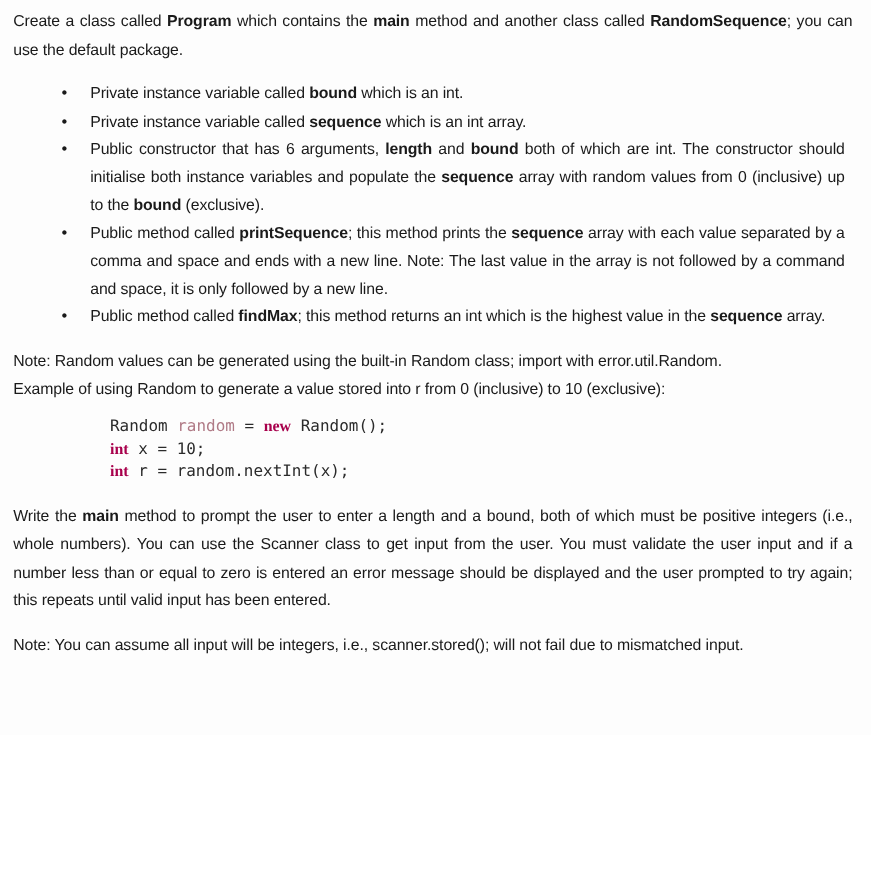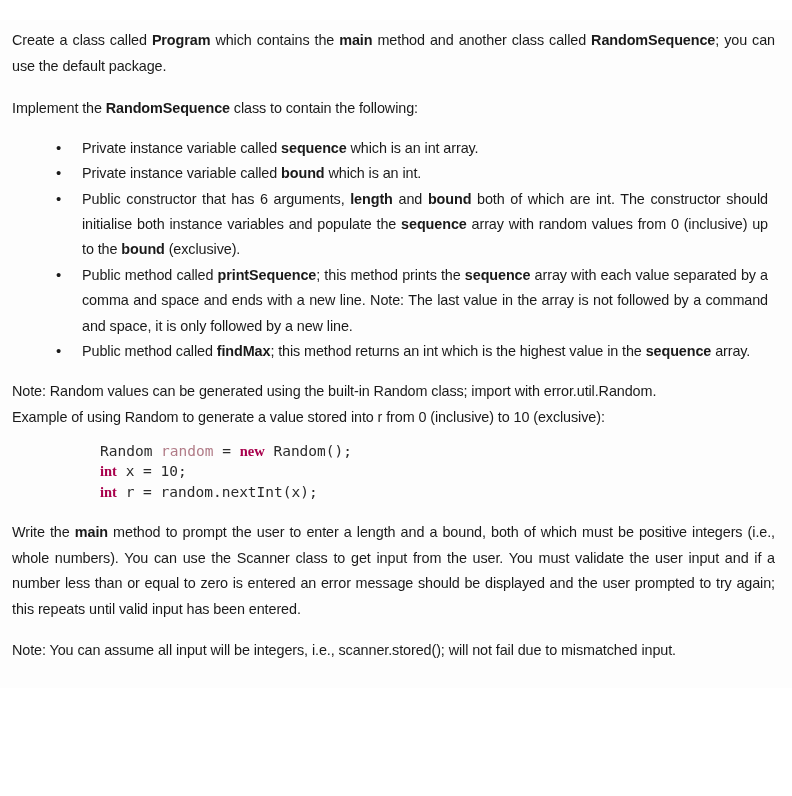--- a/index.html
+++ b/index.html
@@ -14,21 +14,20 @@
     color: #1a1a1a;
     overflow: hidden;
   }
   .page {
     position: relative;
     width: 792px;
     height: 668px;
     background: #fdfdfd;
     padding: 0;
     box-sizing: border-box;
-    margin-top: 20px;
   }
   .doc {
     padding: 8px 17px 0 12px;
   }
   p.para {
     margin: 0 0 0 0;
     font-size: 14.4px;
     line-height: 25.6px;
     text-align: justify;
     text-justify: inter-word;
@@ -91,25 +90,24 @@
   .block-gap-4 { height: 15px; }
 </style>
 </head>
 <body>
 
 <div class="page">
   <div class="doc">
 
     <p class="para"><span>Create a class called </span><b>Program</b><span> which contains the </span><b>main</b><span> method and another class called </span><b>RandomSequence</b><span>; you can use the default package.</span></p>
 
-    <p class="para gap"><span>Implement the </span><b>RandomSequence</b><span> class to contain the following:</span></p>
 
     <ul class="bullets">
+      <li><span>Private instance variable called </span><b>bound</b><span> which is an int.</span></li>
       <li><span>Private instance variable called </span><b>sequence</b><span> which is an int array.</span></li>
-      <li><span>Private instance variable called </span><b>bound</b><span> which is an int.</span></li>
       <li><span>Public constructor that has 6 arguments, </span><b>length</b><span> and </span><b>bound</b><span> both of which are int. The constructor should initialise both instance variables and populate the </span><b>sequence</b><span> array with random values from 0 (inclusive) up to the </span><b>bound</b><span> (exclusive).</span></li>
       <li><span>Public method called </span><b>printSequence</b><span>; this method prints the </span><b>sequence</b><span> array with each value separated by a comma and space and ends with a new line. Note: The last value in the array is not followed by a command and space, it is only followed by a new line.</span></li>
       <li><span>Public method called </span><b>findMax</b><span>; this method returns an int which is the highest value in the </span><b>sequence</b><span> array.</span></li>
     </ul>
 
     <div class="block-gap-1"></div>
 
     <p class="para">Note: Random values can be generated using the built-in Random class; import with error.util.Random.</p>
     <p class="para">Example of using Random to generate a value stored into r from 0 (inclusive) to 10 (exclusive):</p>
 

